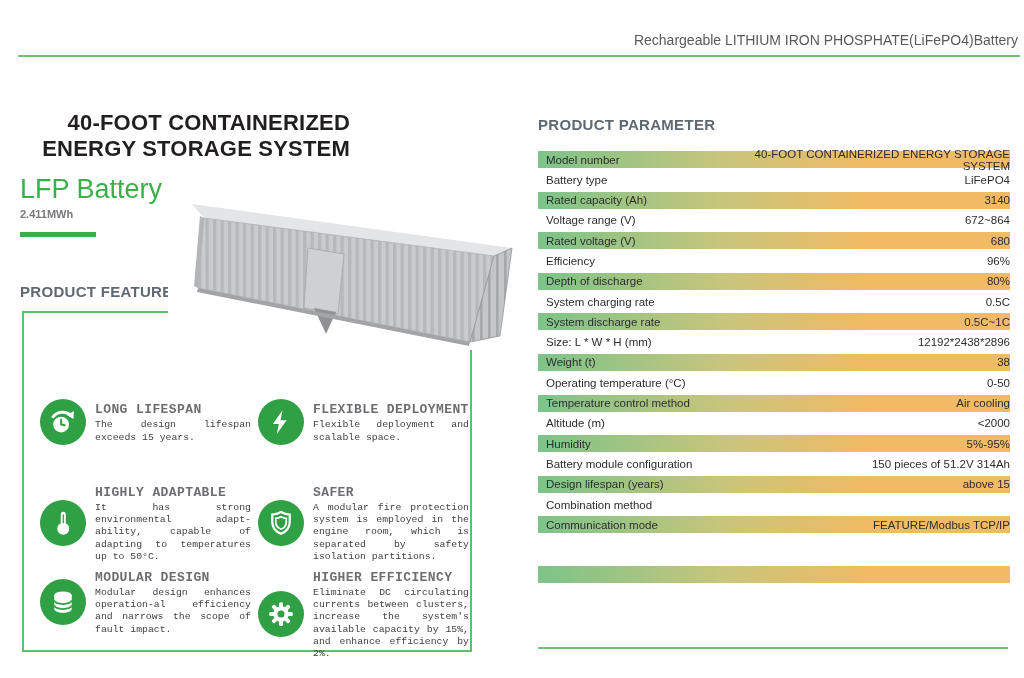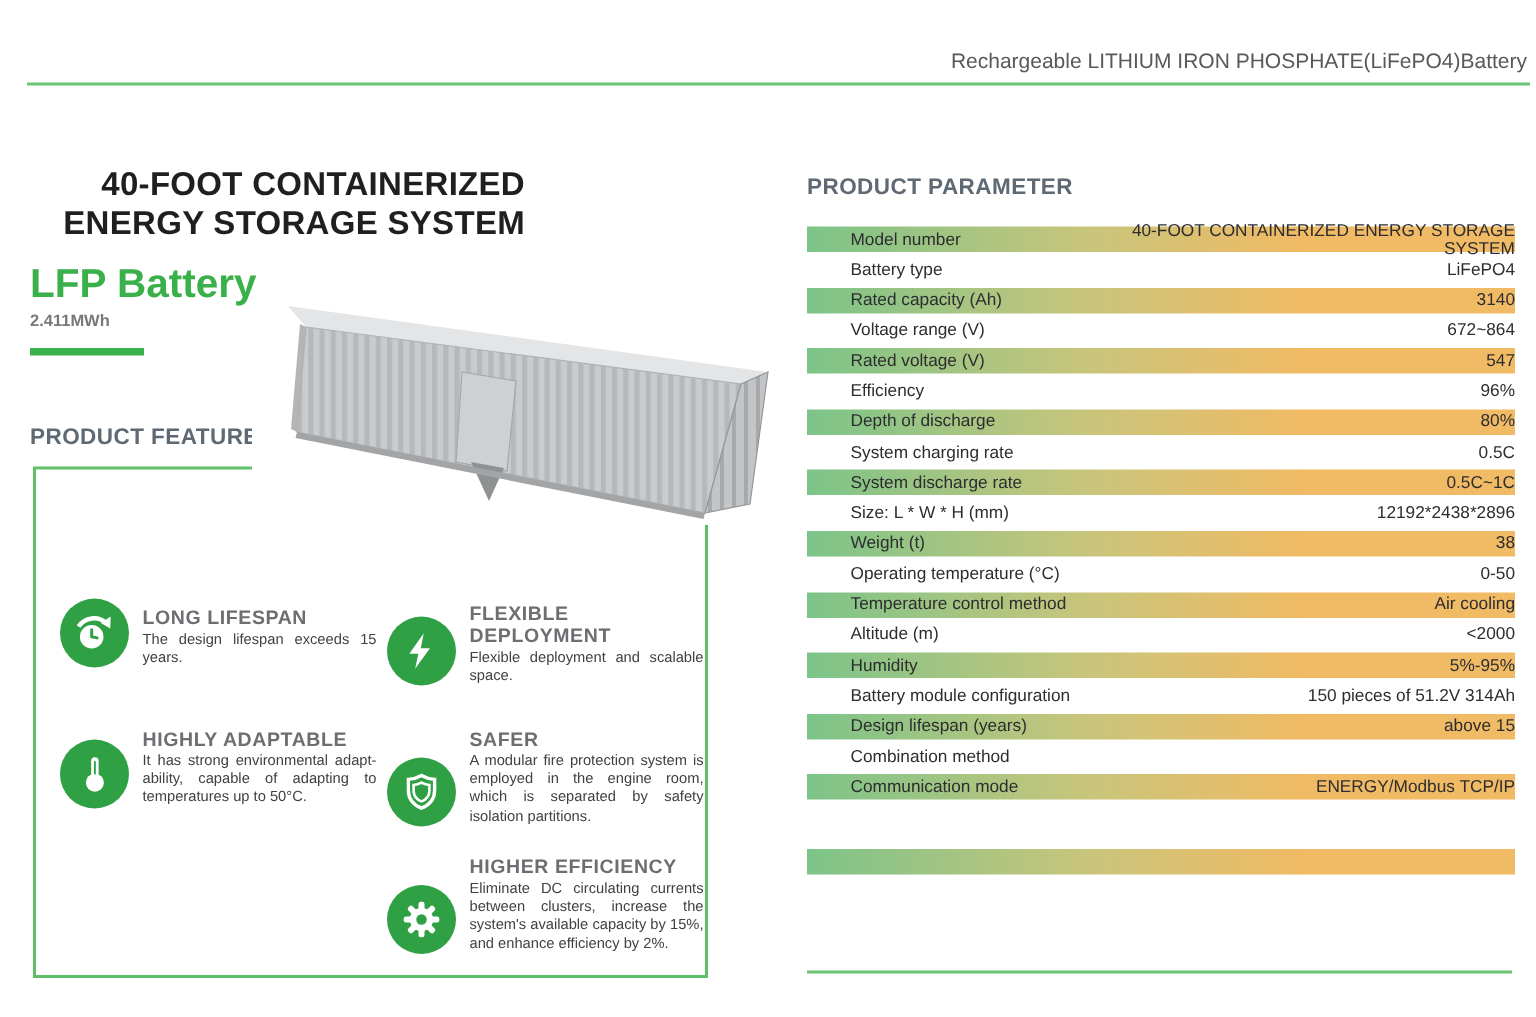--- a/index.html
+++ b/index.html
@@ -18,41 +18,41 @@
     background:var(--line_green);
   }
   
   .main-title{
     position:absolute;top:110px;left:20px;width:330px;
     font-size:22px;font-weight:bold;color:var(--text_dark);
     line-height:1.2;letter-spacing:.2px;text-align:right;
   }
   .lfp-title{
     position:absolute;top:174px;left:20px;
-    font-size:27px;font-weight:bold;color:var(--accent_green);
+    font-size:27px;font-weight:normal;color:var(--accent_green);
   }
   .capacity-text{
     position:absolute;top:208px;left:20px;
     font-size:11px;font-weight:bold;color:var(--muted_gray);
   }
   .green-bar{
     position:absolute;top:232px;left:20px;width:76px;height:5px;
     background:var(--accent_green);
   }
   .section-heading{
     font-size:15px;font-weight:bold;color:var(--heading_gray);
     letter-spacing:.3px;
   }
   .feature-heading{position:absolute;top:283px;left:20px;}
   .feature-box{
     position:absolute;top:311px;left:22px;width:446px;height:337px;
     border:2px solid var(--border_green);z-index:1;
   }
   .feature{
-    position:absolute;display:flex;align-items:flex-end;width:212px;
+    position:absolute;display:flex;align-items:center;width:212px;font-family:Liberation Mono, monospace;
   }
   .icon{
     width:46px;height:46px;border-radius:50%;flex:0 0 46px;
     background:var(--icon_green);
     display:flex;align-items:center;justify-content:center;
   }
   .ftext{margin-left:9px;padding-top:2px;}
   .ftitle{
     font-size:13px;font-weight:bold;color:var(--feature_title_gray);
     letter-spacing:.4px;margin-bottom:2px;
@@ -69,21 +69,21 @@
   .param-heading{position:absolute;top:116px;left:538px;}
   .param-table{position:absolute;top:151px;left:538px;width:472px;}
   .param-row{
     display:flex;align-items:center;height:17px;margin-bottom:3.3px;
     font-size:11.5px;color:#2d2d2f;
   }
   .param-row:nth-child(odd){
     background:linear-gradient(90deg,var(--table_green) 0%,#c9c57b 40%,var(--table_orange) 70%,var(--table_orange) 100%);
   }
   .param-row:nth-child(21){margin-top:12px;}
-  .param-row .label{width:40%;padding-left:29px;box-sizing:border-box;}
+  .param-row .label{width:40%;padding-left:8px;box-sizing:border-box;}
   .param-row .value{flex:1;text-align:right;}
   .table-endline{
     position:absolute;top:647px;left:538px;width:470px;height:2px;
     background:var(--line_green);
   }
 </style>
 </head>
 <body>
 
 <div class="header-text">Rechargeable LITHIUM IRON PHOSPHATE(LiFePO4)Battery</div>
@@ -148,20 +148,34 @@
         <path d="M12 3.2 C14.5 4.6 16.8 5.2 19 5.3 L19 11 C19 15.6 16.2 18.9 12 20.6 C7.8 18.9 5 15.6 5 11 L5 5.3 C7.2 5.2 9.5 4.6 12 3.2 Z" fill="none" stroke="#fff" stroke-width="1.8"></path>
         <path d="M12 7 C13.5 7.8 14.9 8.2 16.2 8.3 L16.2 11.3 C16.2 14 14.5 16 12 17 C9.5 16 7.8 14 7.8 11.3 L7.8 8.3 C9.1 8.2 10.5 7.8 12 7 Z" fill="none" stroke="#fff" stroke-width="1.4"></path>
       </svg>
     </div>
     <div class="ftext">
       <div class="ftitle">SAFER</div>
       <div class="fdesc">A modular fire protection system is employed in the engine room, which is separated by safety isolation partitions.</div>
     </div>
   </div>
 
+  <div class="feature" style="left:16px;top:255px">
+    <div class="icon">
+      <svg width="30" height="30" viewBox="0 0 24 24">
+        <ellipse cx="12" cy="6.5" rx="7" ry="3" fill="#fff"></ellipse>
+        <path d="M5 6.5 L5 17.5 C5 19.2 8.1 20.5 12 20.5 C15.9 20.5 19 19.2 19 17.5 L19 6.5 Z" fill="#fff"></path>
+        <path d="M5 10.6 C5 12.3 8.1 13.6 12 13.6 C15.9 13.6 19 12.3 19 10.6" stroke="var(--icon_green)" stroke-width="1.4" fill="none"></path>
+        <path d="M5 14.6 C5 16.3 8.1 17.6 12 17.6 C15.9 17.6 19 16.3 19 14.6" stroke="var(--icon_green)" stroke-width="1.4" fill="none"></path>
+      </svg>
+    </div>
+    <div class="ftext">
+      <div class="ftitle">MODULAR DESIGN</div>
+      <div class="fdesc">Modular design enhances operation-al efficiency and narrows the scope of fault impact.</div>
+    </div>
+  </div>
 
   <div class="feature" style="left:234px;top:255px">
     <div class="icon">
       <svg width="30" height="30" viewBox="0 0 24 24">
         <g fill="#fff">
           <rect x="10.4" y="2.5" width="3.2" height="19" rx="1.2"></rect>
           <rect x="10.4" y="2.5" width="3.2" height="19" rx="1.2" transform="rotate(45 12 12)"></rect>
           <rect x="10.4" y="2.5" width="3.2" height="19" rx="1.2" transform="rotate(90 12 12)"></rect>
           <rect x="10.4" y="2.5" width="3.2" height="19" rx="1.2" transform="rotate(135 12 12)"></rect>
           <circle cx="12" cy="12" r="6.2"></circle>
@@ -217,21 +231,21 @@
   </div>
 
 
   <div class="param-row">
     <div class="cell label">Voltage range (V)</div>
     <div class="cell value">672~864</div>
   </div>
 
   <div class="param-row">
     <div class="cell label">Rated voltage (V)</div>
-    <div class="cell value">547</div>
+    <div class="cell value">680</div>
   </div>
 
   <div class="param-row">
     <div class="cell label">Efficiency</div>
     <div class="cell value">96%</div>
   </div>
 
   <div class="param-row">
     <div class="cell label">Depth of discharge</div>
     <div class="cell value">80%</div>
@@ -286,21 +300,21 @@
     <div class="cell label">Design lifespan (years)</div>
     <div class="cell value">above 15</div>
   </div>
 
   <div class="param-row">
     <div class="cell label">Combination method</div>
   </div>
 
   <div class="param-row">
     <div class="cell label">Communication mode</div>
-    <div class="cell value">ENERGY/Modbus TCP/IP</div>
+    <div class="cell value">FEATURE/Modbus TCP/IP</div>
   </div>
 
   <div class="param-row">
     <div class="cell label"></div>
     <div class="cell value"></div>
   </div>
 
   <div class="param-row">
     <div class="cell label"></div>
     <div class="cell value"></div>

